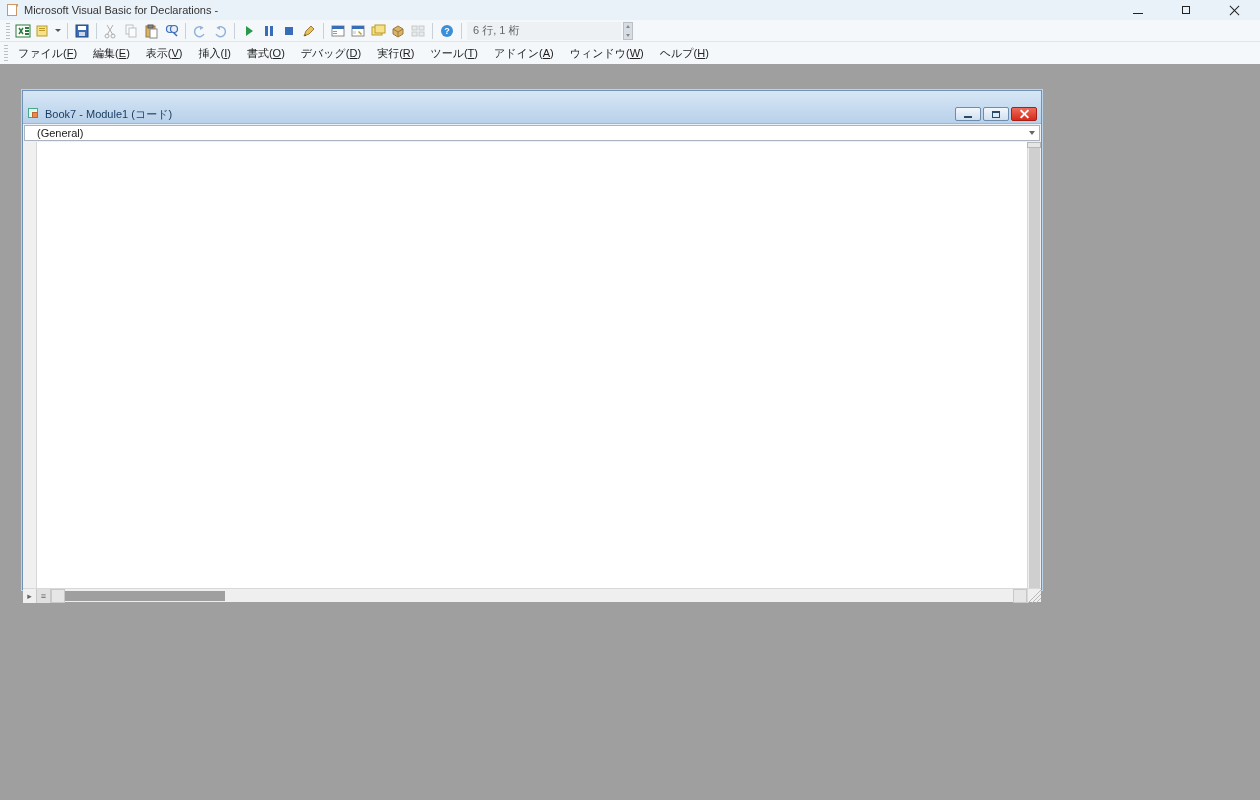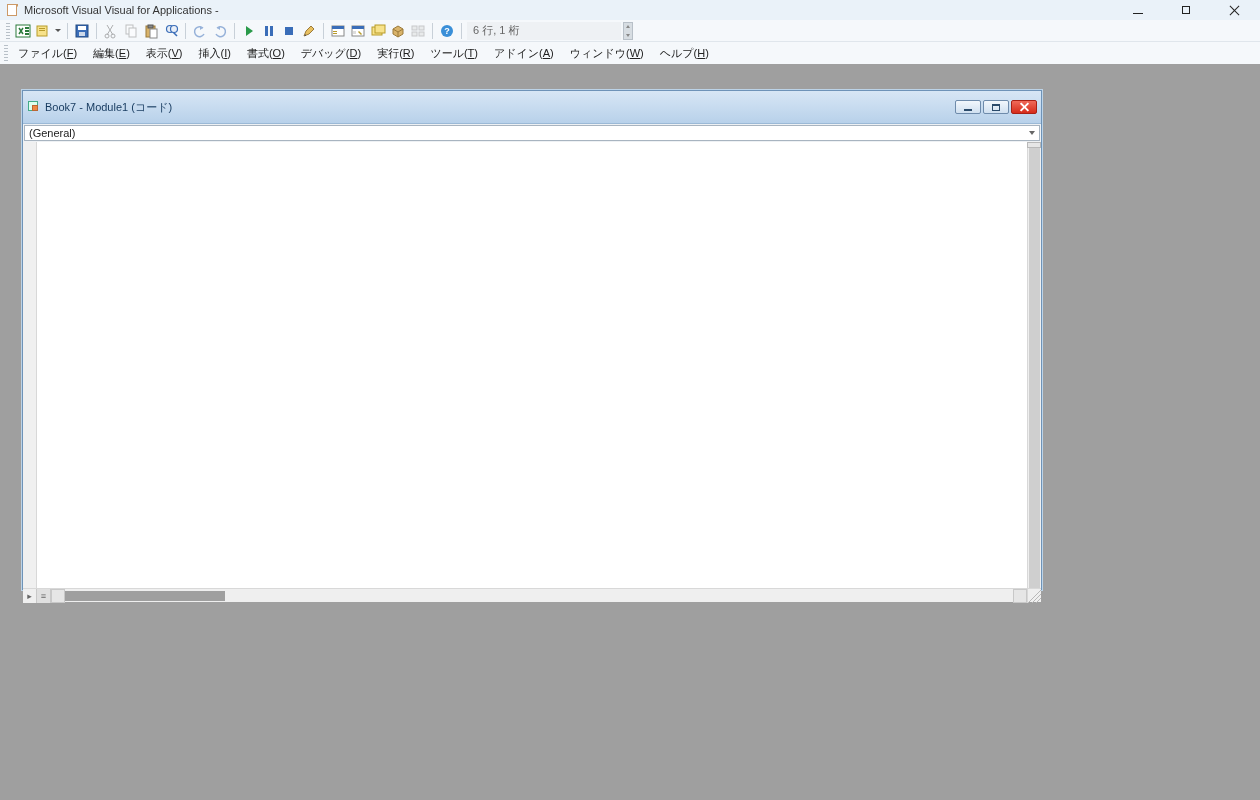--- a/index.html
+++ b/index.html
@@ -62,21 +62,21 @@
     background: #9f9f9f;
   }
 
   
   .codewin {
     position: absolute; left: 22px; top: 26px; width: 1020px; height: 500px;
     border: 1px solid #6e93b8; background: #fff; box-shadow: 0 0 0 1px #bcd3e7;
   }
   .cw-titlebar {
     height: 20px; background: linear-gradient(#d7e6f5, #b8d1ea);
-    border-bottom: 1px solid #9bb9d6; display: flex; align-items: center; padding: 16px 4px;
+    border-bottom: 1px solid #9bb9d6; display: flex; align-items: flex-start; padding: 16px 4px;
     color: #163a5f; font-size: 11px;
   }
   .cw-titlebar .cw-icon { width: 14px; height: 14px; margin-right: 4px; position: relative; }
   .cw-titlebar .cw-icon .b { width: 10px; height: 10px; border: 1px solid #4a8; background: #dfe; position: absolute; top: 1px; left: 1px; }
   .cw-titlebar .cw-icon .c { width: 6px; height: 6px; background: #e84; position: absolute; top: 5px; left: 5px; border: 1px solid #b63; }
   .cw-btns { margin-left: auto; display: flex; gap: 2px; }
   .cw-btn {
     width: 26px; height: 14px; border: 1px solid #6e8bab; border-radius: 2px;
     background: linear-gradient(#f2f7fc, #d0e0f0);
     display: flex; align-items: center; justify-content: center; cursor: default;
@@ -85,21 +85,21 @@
   .cw-min-g { width: 8px; height: 2px; background: #2a4a6a; margin-top: 5px; }
   .cw-max-g { width: 8px; height: 7px; border: 1px solid #2a4a6a; border-top-width: 2px; }
   .cw-x-g { position: relative; width: 10px; height: 10px; }
   .cw-x-g::before, .cw-x-g::after { content: ""; position: absolute; width: 11px; height: 2px; background: #fff; top: 4px; left: 0; }
   .cw-x-g::before { transform: rotate(45deg); }
   .cw-x-g::after { transform: rotate(-45deg); }
 
   .cw-dropdowns { height: 18px; display: flex; gap: 2px; padding: 1px; background: #eef1f4; }
   .cw-dd {
     height: 16px; background: #fff; border: 1px solid #a8b4c0; font-size: 11px; color: #222;
-    display: flex; align-items: center; padding: 0 4px; position: relative;
+    display: flex; align-items: center; padding: 0 12px; position: relative;
   }
   .cw-dd.obj { flex: 1 1 50%; }
   .cw-dd.proc { flex: 1 1 50%; }
   .cw-dd::after {
     content: ""; position: absolute; right: 4px; top: 5px;
     border-left: 3px solid transparent; border-right: 3px solid transparent; border-top: 4px solid #666;
   }
 
   .cw-body { position: relative; height: calc(100% - 20px - 18px - 14px); display: flex; }
   .cw-margin { width: 14px; background: #f0f0f0; border-right: 1px solid #d8d8d8; }
@@ -127,21 +127,21 @@
 </style>
 </head>
 <body>
 
 <div class="main-titlebar">
   <div class="app-icon">
       <div class="doc"></div>
       <div class="fold"></div>
     </div>
   <span class="title">
-    <span>Microsoft Visual Visual for Applications - </span><span></span>
+    <span>Microsoft Visual Basic for Declarations - </span><span></span>
   </span>
   <div class="win-btns">
     <div class="win-btn">
         <div style="width:10px;height:1px;background:#222;margin-top:6px;"></div>
       </div>
     <div class="win-btn">
         <div class="maxrect"></div>
       </div>
     <div class="win-btn">
         <div class="x-line"></div>

